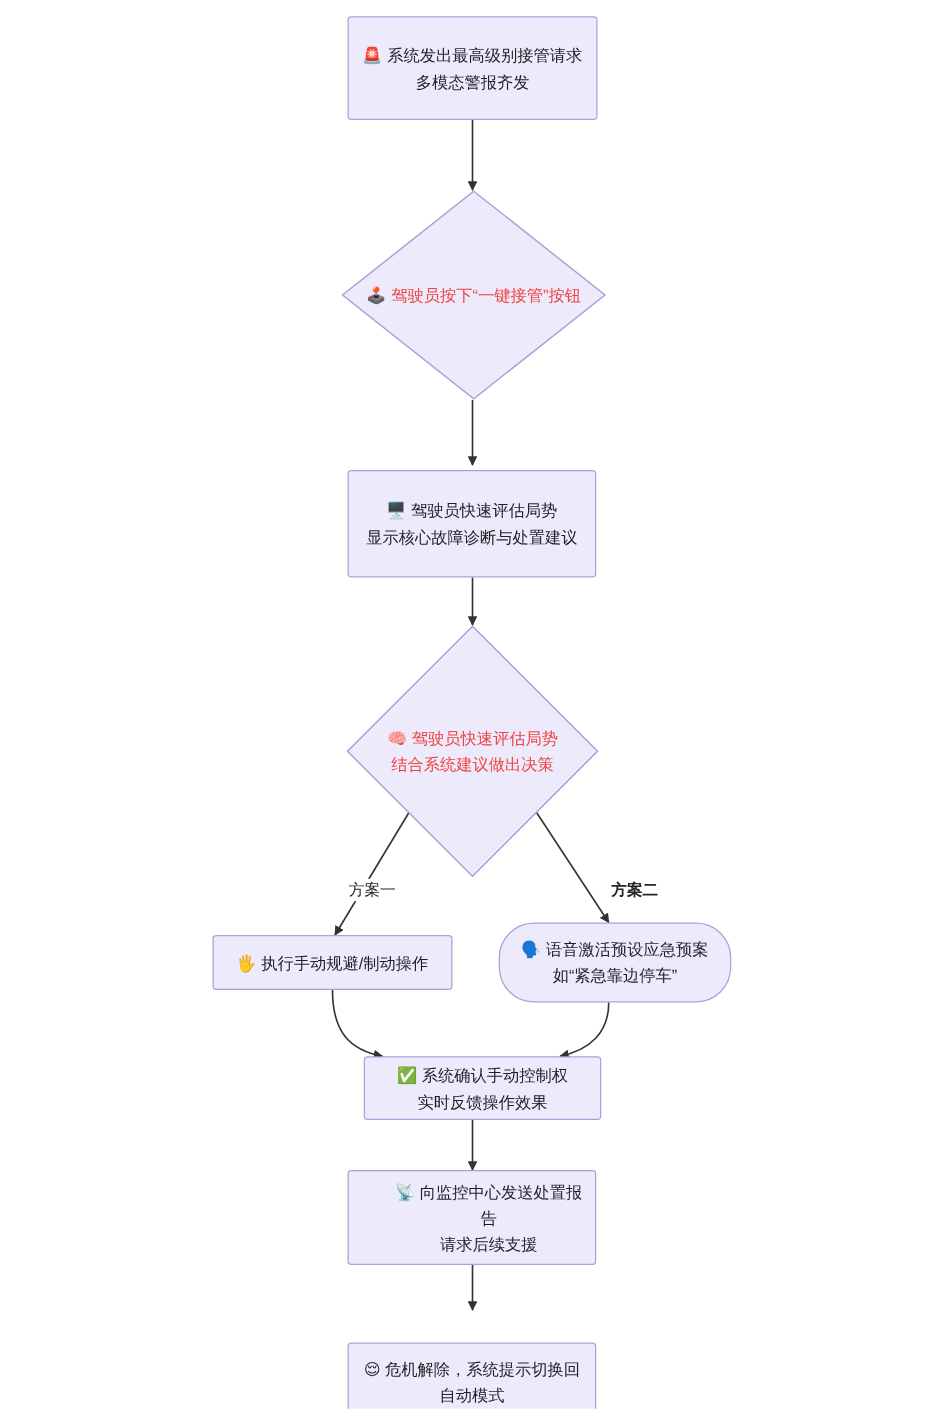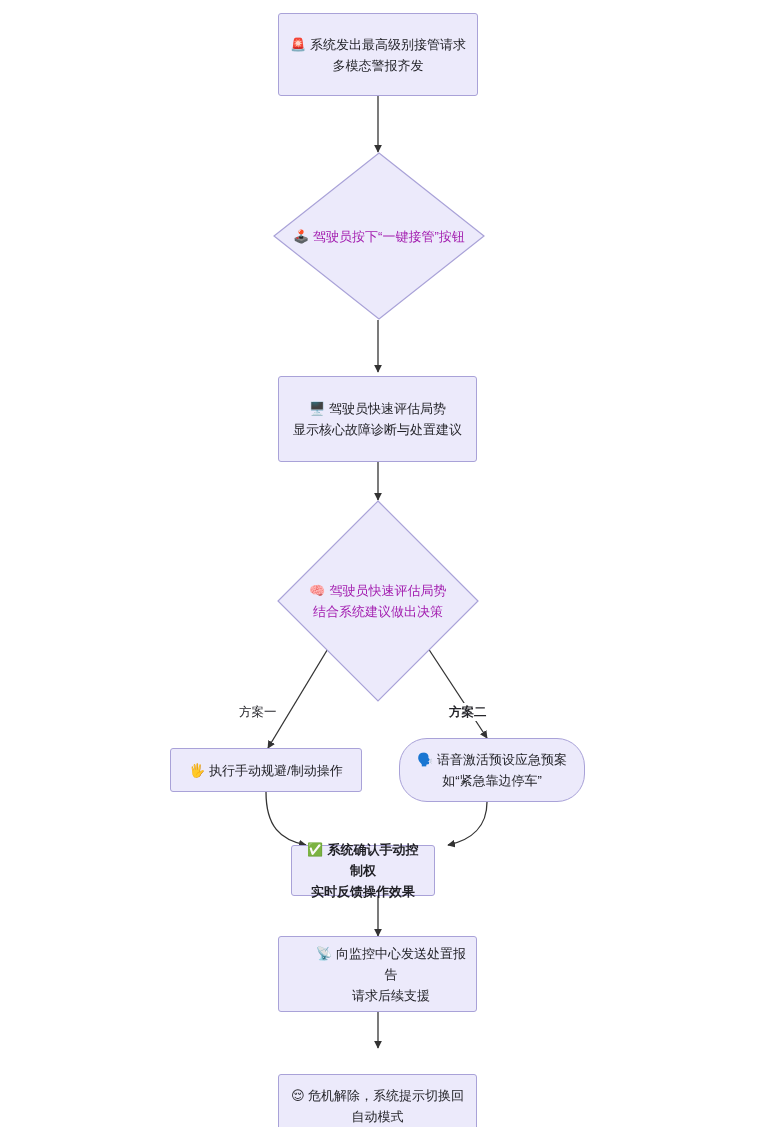--- a/index.html
+++ b/index.html
@@ -50,21 +50,21 @@
     border: 1px solid #A9A2D8;
     border-radius: 3px;
     text-align: center;
   }
   .diamond-wrap {
     position: absolute;
     display: flex;
     align-items: center;
     justify-content: center;
     text-align: center;
-    color: #a21caf;
+    color: #ef4444;
     font-size: 13px;
     line-height: 21px;
   }
   .diamond-shape {
     position: absolute;
     left: 0;
     top: 0;
     width: 100%;
     height: 100%;
   }
@@ -75,20 +75,21 @@
     white-space: pre-line;
   }
   .edge-label {
     position: absolute;
     background: #ffffff;
     color: #26262b;
     font-size: 12.5px;
     line-height: 16px;
     padding: 1px 3px;
     white-space: nowrap;
+    margin-left: 40px;
   }
 </style>
 </head>
 <body>
 
 <div id="flow-root">
 
   <svg class="edges" viewBox="0 0 760 1127">
     <defs>
       <marker id="arrow" viewBox="0 0 10 10" refX="9" refY="5" markerWidth="6" markerHeight="6" orient="auto-start-reverse">
@@ -142,21 +143,21 @@
 
   <div class="node rect" style="left:170px; top:748px; width:192px; height:44px;">
     <span class="label">🖐️ 执行手动规避/制动操作</span>
   </div>
 
   <div class="node rect" style="left:399px; top:738px; width:186px; height:64px;border-radius:28px;">
     <span class="label">🗣️ 语音激活预设应急预案
 如“紧急靠边停车”</span>
   </div>
 
-  <div class="node rect" style="left:291px; top:845px; width:144px; height:51px;font-weight:bold;">
+  <div class="node rect" style="left:291px; top:845px; width:190px; height:51px;">
     <span class="label">✅ 系统确认手动控制权
 实时反馈操作效果</span>
   </div>
 
   <div class="node rect" style="left:278px; top:936px; width:199px; height:76px;padding-left:27px;">
     <span class="label">📡 向监控中心发送处置报告
 请求后续支援</span>
   </div>
 
   <div class="node rect" style="left:278px; top:1060px; width:199px; height:64px;margin-top:14px;">

